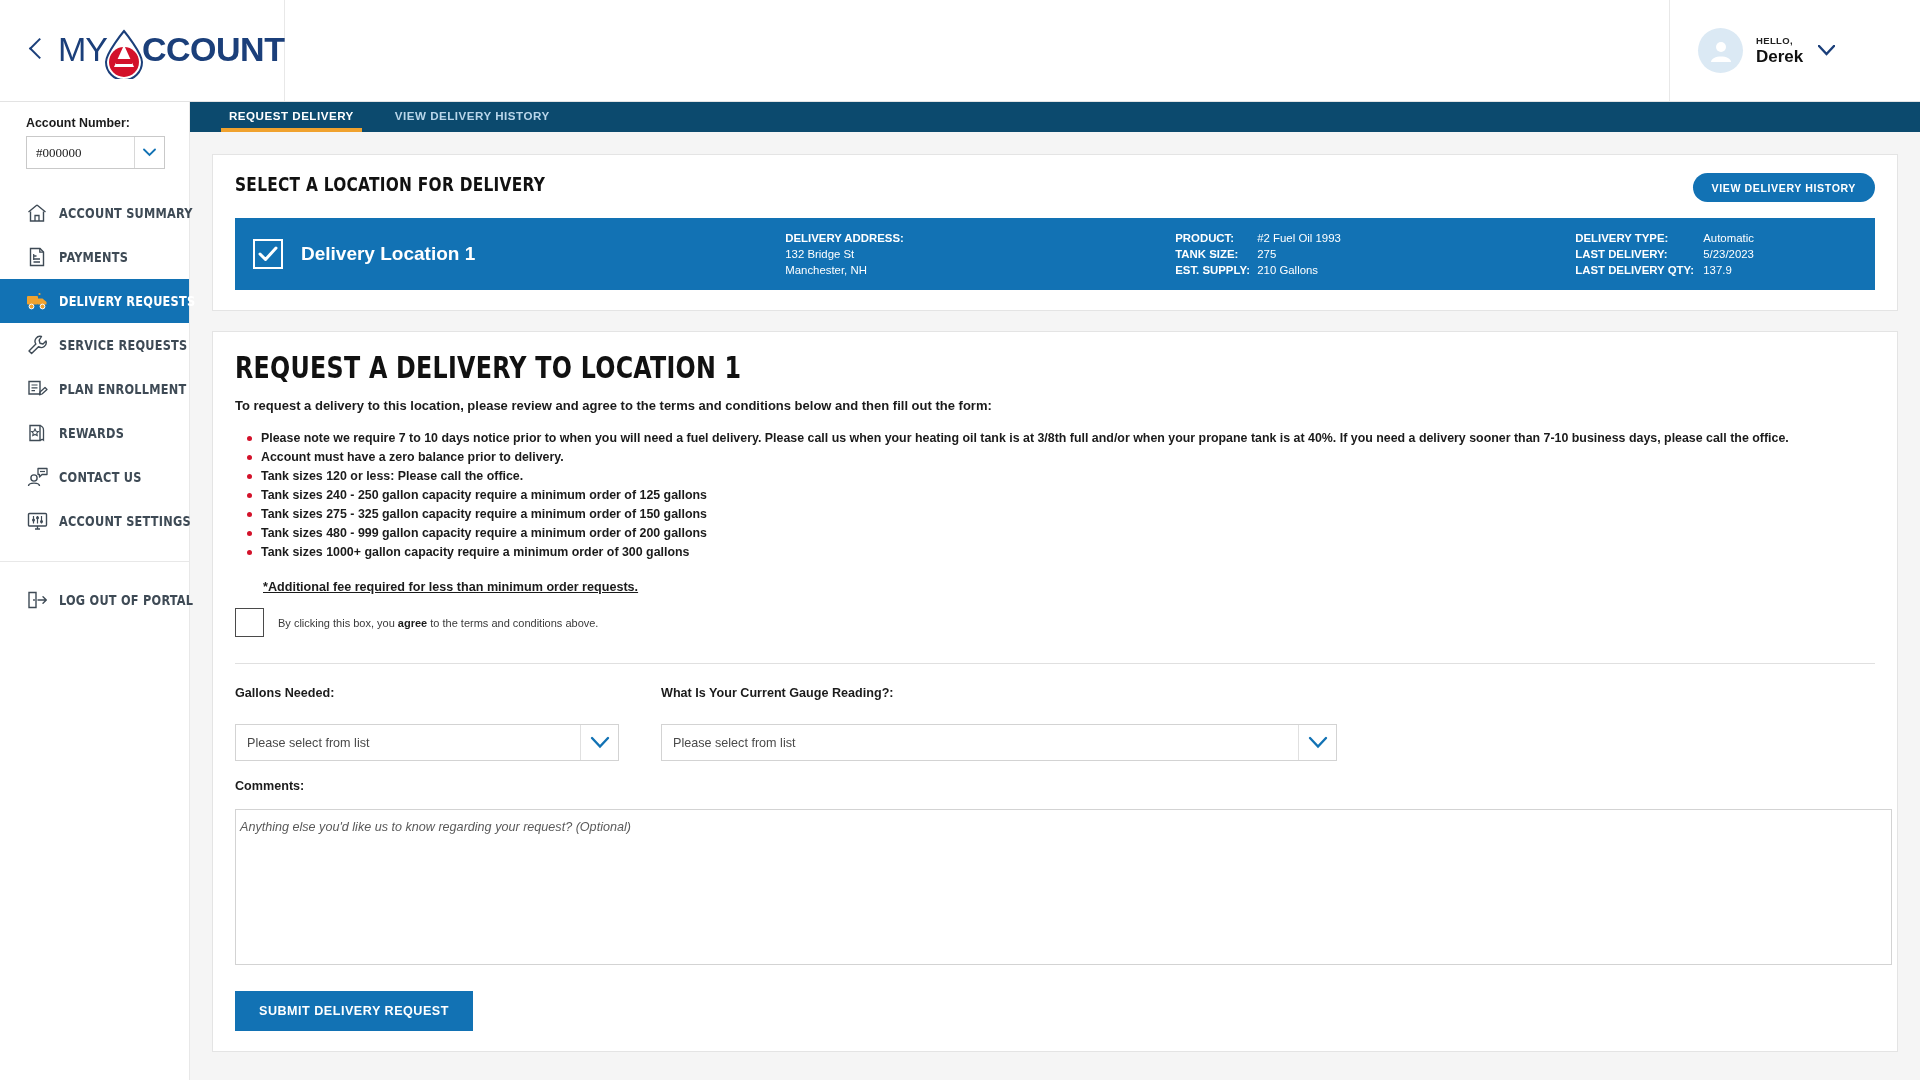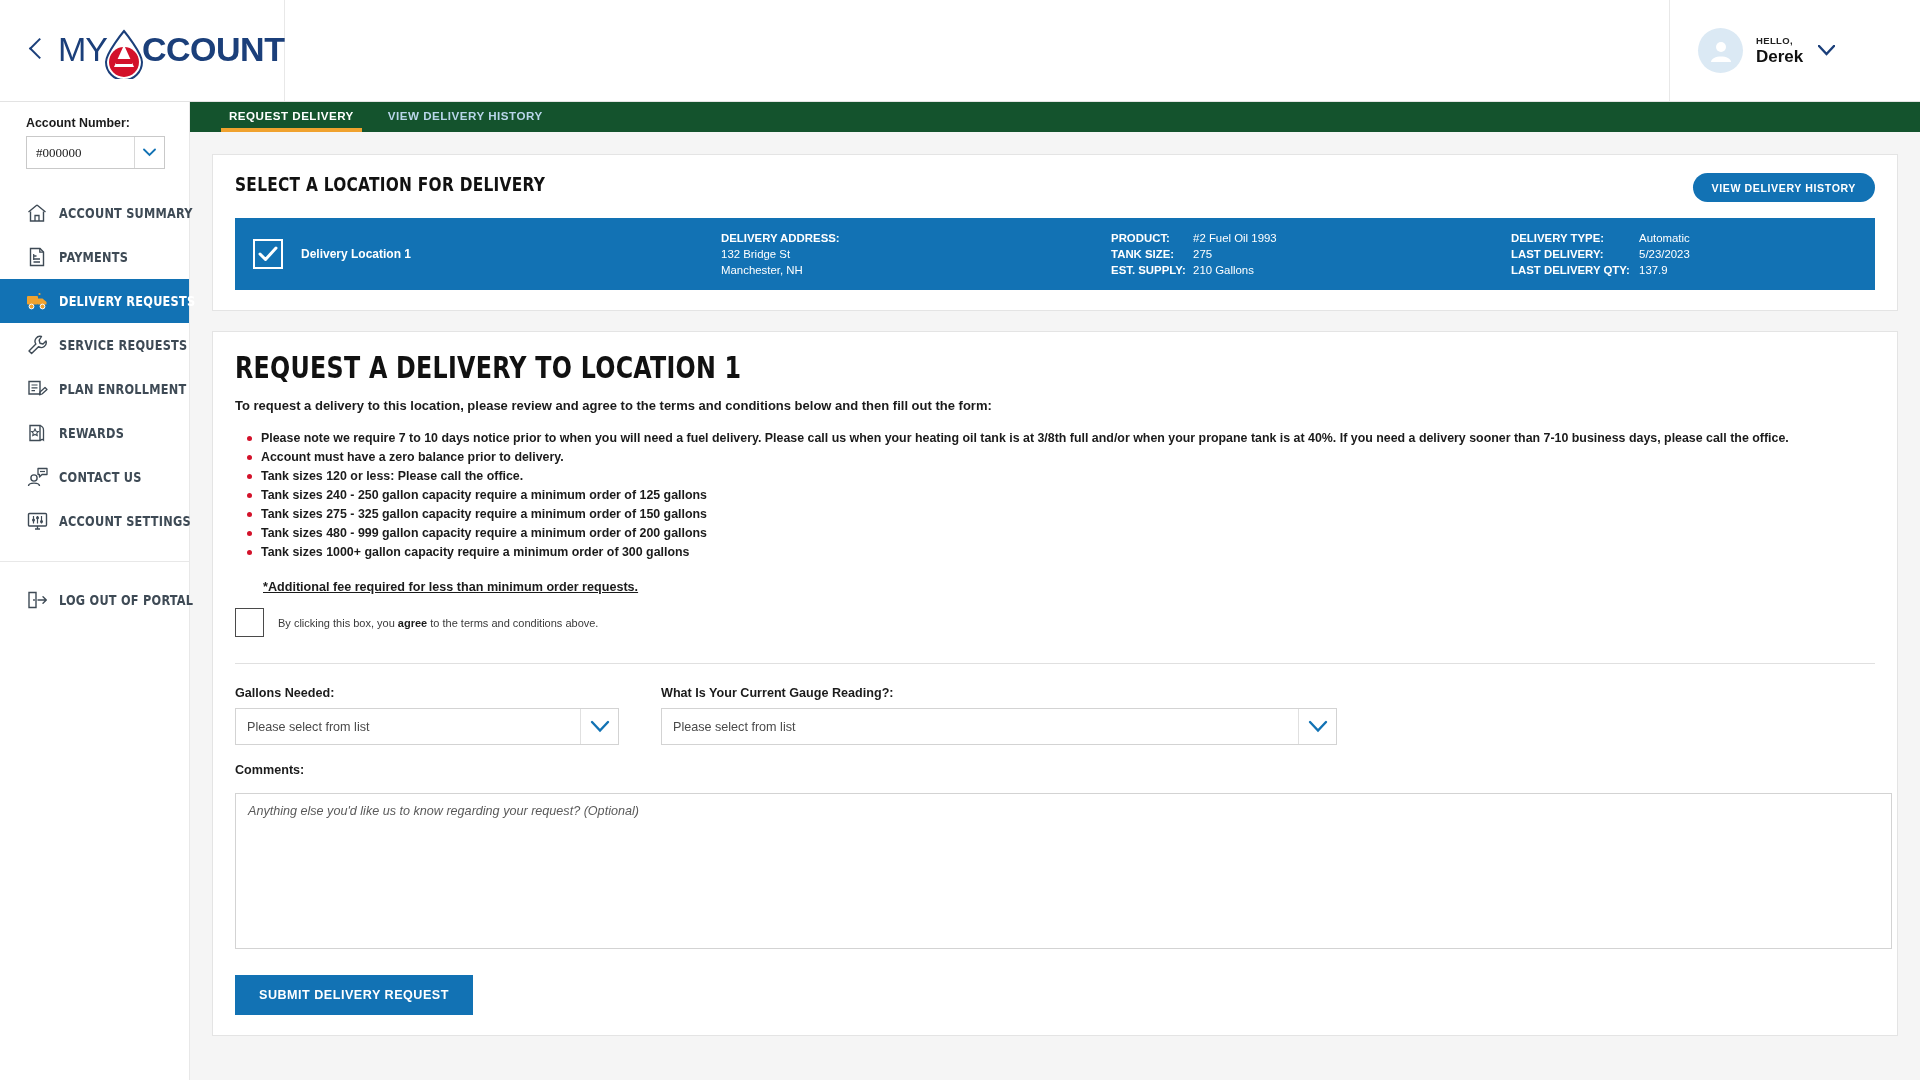--- a/index.html
+++ b/index.html
@@ -109,23 +109,23 @@
   .nav-item.active .nav-label { color: #ffffff; }
 
   .nav-divider { height: 1px; background: #e8e8e8; margin: 18px 0 0 0; }
   .nav-logout { margin-top: 16px; }
 
   
   .main { flex: 1 1 auto; display: flex; flex-direction: column; min-width: 0; background: #f5f5f5; }
 
   .tabbar {
     height: 30px; flex: 0 0 30px;
-    background: #14532d;
+    background: #0c4a6e;
     display: flex; align-items: flex-end;
-    padding-left: 31px; gap: 0;
+    padding-left: 31px; gap: 7px;
   }
   .tab {
     height: 30px; display: flex; align-items: center;
     padding: 0 8px; cursor: pointer;
     font-size: 11.6px; font-weight: bold; letter-spacing: .5px;
     color: #b9d6ea; text-transform: uppercase;
     border-bottom: 4px solid transparent;
   }
   .tab.active { color: #ffffff; border-bottom-color: #f0a22e; }
   .tab + .tab { margin-left: 18px; }
@@ -165,21 +165,21 @@
     display: flex; align-items: center;
     padding: 0 22px 0 18px;
     cursor: pointer;
   }
   .loc-check {
     width: 30px; height: 30px; flex: 0 0 30px;
     border: 2px solid #ffffff; background: #1272b4;
     display: flex; align-items: center; justify-content: center;
     margin-right: 18px;
   }
-  .loc-name { font-size: 12px; font-weight: bold; white-space: nowrap; }
+  .loc-name { font-size: 19px; font-weight: bold; white-space: nowrap; }
   .loc-col-spacer-a { width: 310px; flex: 0 0 310px; }
   .loc-col {
     font-size: 11.4px; line-height: 1.42;
   }
   .loc-col .row { display: flex; }
   .loc-col .k { font-weight: bold; white-space: nowrap; }
   .loc-col .v { font-weight: normal; white-space: nowrap; }
   .loc-col-addr { width: 390px; flex: 0 0 390px; }
   .loc-col-addr .k { display: block; }
   .loc-col-addr .v { display: block; }
@@ -214,21 +214,21 @@
   .agree-box {
     width: 29px; height: 29px; flex: 0 0 29px;
     border: 1px solid #4a4a4a; background: #fff; cursor: pointer;
   }
   .agree-text { font-size: 11px; color: #3a3a3a; }
   .agree-text b { color: #1b1b1b; }
 
   .divider { height: 1px; background: #e0e0e0; margin: 26px 0 0 0; }
 
   .field-row { display: flex; gap: 42px; margin-top: 22px; }
-  .field { display: flex; flex-direction: column; }
+  .field { display: flex; flex-direction: column; gap: 16px; }
   .field-label { font-size: 12.6px; font-weight: bold; color: #1b1b1b; margin-bottom: 8px; }
   .select-box {
     height: 37px; border: 1px solid #d3d3d3; background: #fff;
     display: flex; align-items: stretch; cursor: pointer;
   }
   .select-val {
     flex: 1 1 auto; display: flex; align-items: center;
     padding-left: 11px; font-size: 12.6px; color: #4a4a4a;
   }
   .select-caret {
@@ -237,21 +237,21 @@
     display: flex; align-items: center; justify-content: center;
   }
   .field-gallons { width: 384px; }
   .field-gauge { width: 676px; }
 
   .comments-wrap { margin-top: 18px; }
   .comments-area {
     margin-top: 8px;
     width: 1657px; height: 156px;
     border: 1px solid #d3d3d3; background: #fff;
-    padding: 10px 12px;
+    padding: 10px 4px;
     font-family: "Liberation Sans", sans-serif;
     font-size: 12.6px; font-style: italic; color: #b91c1c;
     resize: none;
   }
   .comments-area::placeholder { color: #5a5a5a; font-style: italic; }
 
   .submit-btn {
     margin-top: 22px;
     background: #1272b4; color: #ffffff; border: none;
     height: 40px; padding: 0 24px;

